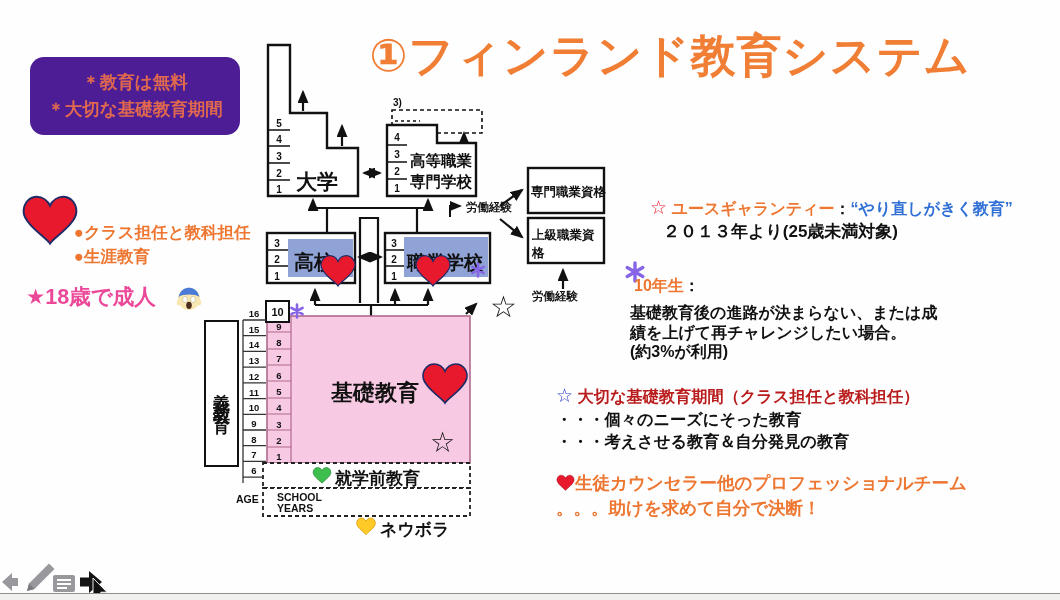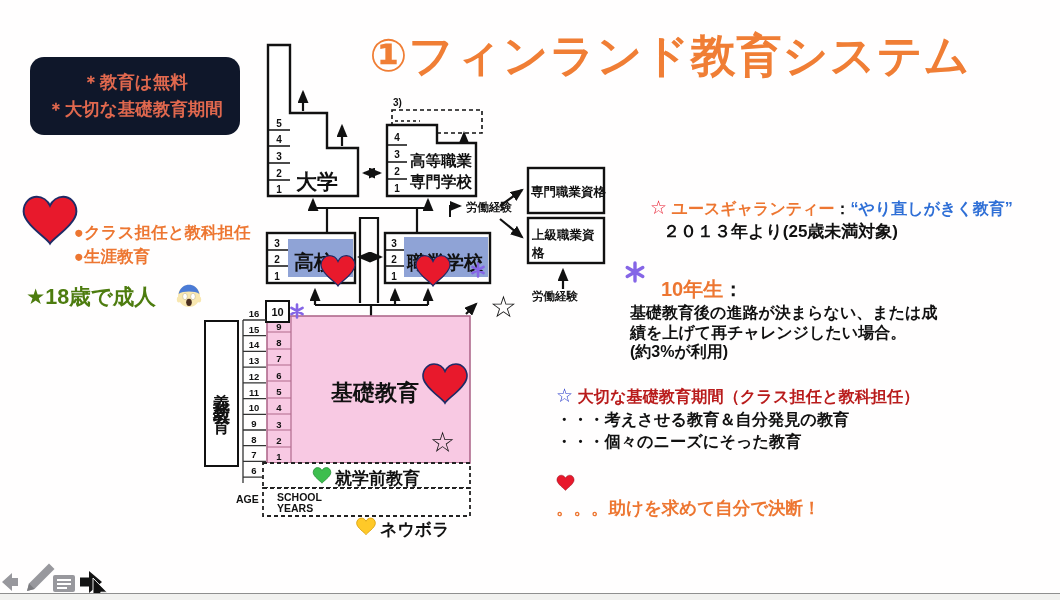--- a/index.html
+++ b/index.html
@@ -4,33 +4,33 @@
 <style>
   html,body{margin:0;padding:0;background:#fff;}
   .stage{position:relative;width:1060px;height:600px;background:#fffefe;overflow:hidden;
          font-family:"Liberation Sans","DejaVu Sans",sans-serif;}
   .abs{position:absolute;}
   .ul{text-decoration-thickness:2px;text-underline-offset:3px;}
   .title{left:350px;top:26px;width:640px;text-align:center;font-size:45px;font-weight:bold;
          color:#F07E35;letter-spacing:1px;}
   .subtitle{left:693px;top:102px;display:flex;align-items:center;gap:4px;
             font-size:27px;font-weight:bold;color:#6FAE4E;}
-  .notice{left:30px;top:57px;width:210px;height:78px;background:#0f172a;border-radius:14px;
+  .notice{left:30px;top:57px;width:210px;height:78px;background:#4c1d95;border-radius:14px;
           display:flex;flex-direction:column;align-items:center;justify-content:center;
           color:#E0684E;font-size:17.5px;font-weight:bold;line-height:1.55;}
   .bullets{left:74px;top:221px;color:#ED7631;font-size:16.5px;font-weight:bold;line-height:1.45;}
-  .adult{left:26px;top:282px;display:flex;align-items:flex-start;gap:20px;
-         color:#4d7c0f;font-size:21.5px;font-weight:bold;}
+  .adult{left:26px;top:282px;display:flex;align-items:flex-end;gap:20px;
+         color:#ec4899;font-size:21.5px;font-weight:bold;}
   .compulsory{left:204px;top:320px;width:31px;height:143px;border:2.4px solid #111;background:#fff;
         writing-mode:vertical-rl;display:flex;align-items:center;justify-content:center;
         font-size:17px;font-weight:bold;letter-spacing:7px;color:#111;}
   .rline{font-weight:bold;white-space:nowrap;}
   .youth{left:650px;top:196px;font-size:16px;}
   .since{left:663px;top:220px;font-size:17px;color:#111;}
-  .tenth-title{left:661px;top:276px;font-size:20px;}
+  .tenth-title{left:634px;top:276px;font-size:16px;}
   .tenth-body{left:622px;top:303px;font-size:16px;line-height:19.5px;color:#111;font-weight:bold;margin-left:8px;}
   .important{left:556px;top:384px;font-size:16.2px;line-height:22.5px;font-weight:bold;}
   .counselor{left:556px;top:471px;font-size:17.5px;line-height:25px;font-weight:bold;color:#ED7631;}
   .star-red{color:#E8192C;font-family:"DejaVu Sans",sans-serif;}
   .star-blue{color:#2335C8;font-family:"DejaVu Sans",sans-serif;}
   .lnk-o{color:#ED7631;}
   .lnk-b{color:#2F6FD6;}
   .imp-b{color:#b91c1c;}
   .blk{color:#111;}
   .bottombar{left:0;top:593px;width:1060px;height:7px;background:#f1f1ef;border-top:1.5px solid #8f8f8f;}
@@ -252,29 +252,29 @@
     <div>基礎教育後の進路が決まらない、または成</div>
     <div>績を上げて再チャレンジしたい場合。</div>
     <div>(約3%が利用)</div>
   </div>
 
   <div class="abs important">
     <div>
       <span class="star-blue" style="font-size:19px">☆</span>
       <span class="imp-b">大切な基礎教育期間（クラス担任と教科担任）</span>
     </div>
+    <div class="blk">・・・個々のニーズにそった教育</div>
     <div class="blk">・・・考えさせる教育＆自分発見の教育</div>
-    <div class="blk">・・・個々のニーズにそった教育</div>
   </div>
 
   <div class="abs counselor">
     <div>
       <svg width="19" height="18" viewBox="-12 -12 24 23" style="vertical-align:-3px">
         <use href="#heart" fill="#E8192C" stroke="#8a0f1c" stroke-width="0.6"></use>
-      </svg>
+      </svg><span class="ul">生徒カウンセラー他のプロフェッショナルチーム</span>
     </div>
     <div>。。。助けを求めて自分で決断！</div>
   </div>
 
   <svg class="abs" style="left:0;top:560px" width="160" height="40" viewBox="0 0 160 40">
     <g>
       <path d="M2,22 L12,13 V18 H18 V26 H12 V31 Z" fill="#98989d"></path>
     </g>
     <g>
       <path d="M27,31 L29,23.5 L49,3.5 L54.5,9 L34.5,29 Z" fill="#98989d"></path>

